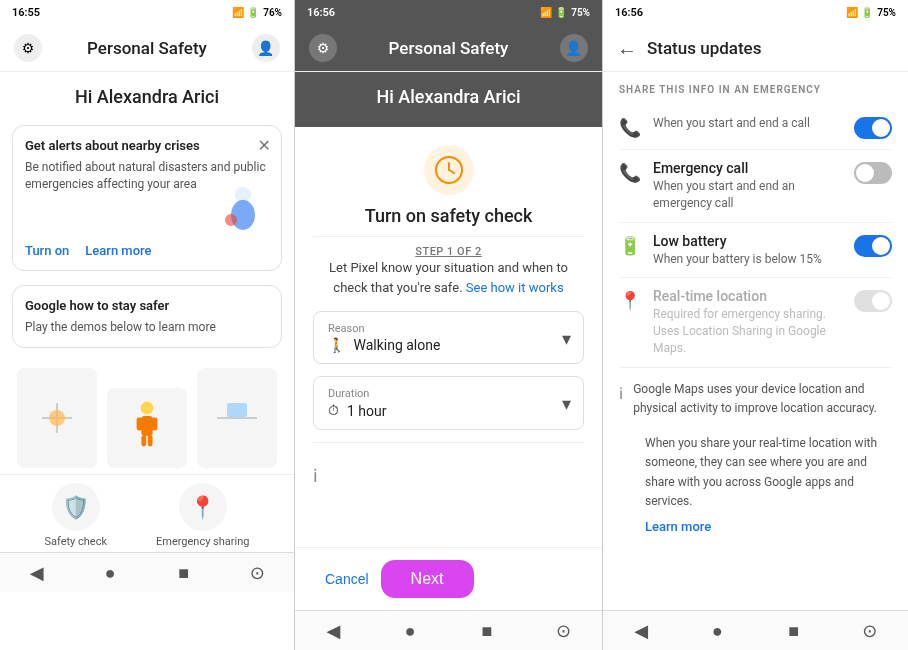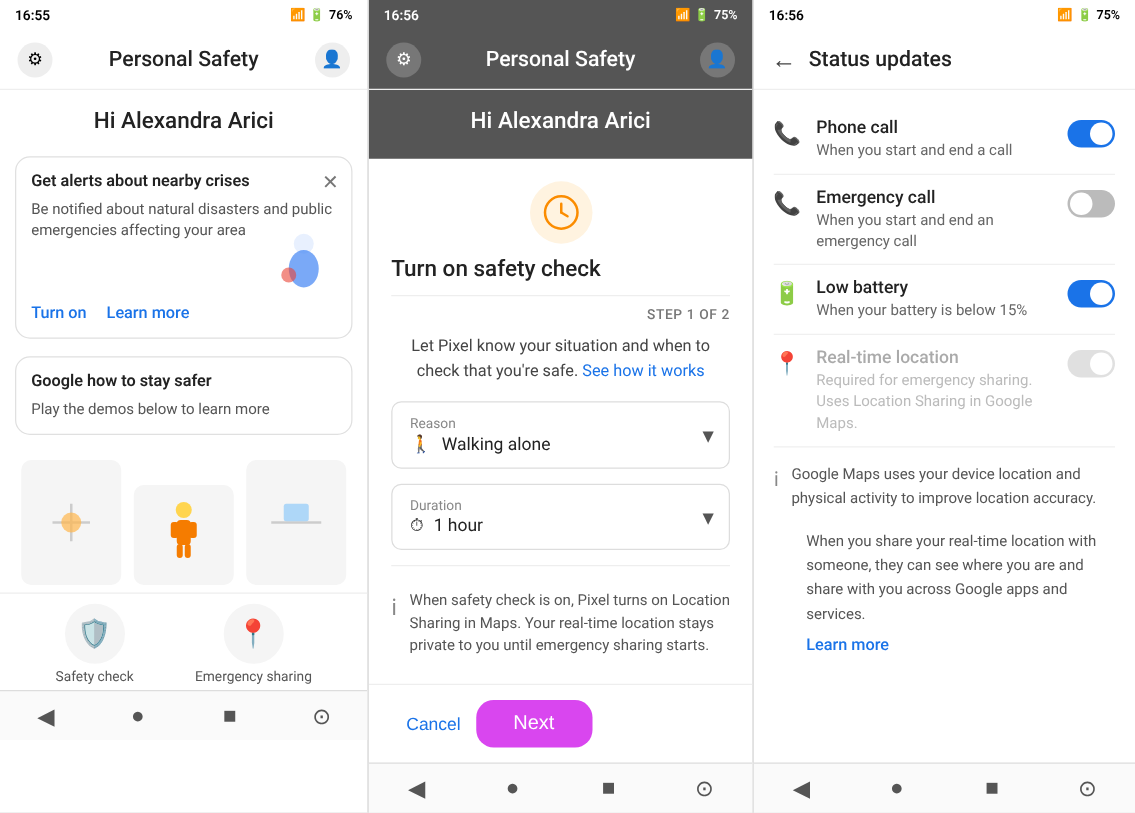--- a/index.html
+++ b/index.html
@@ -208,38 +208,39 @@
       width: 50px;
       height: 50px;
       border-radius: 50%;
       background: #fff3e0;
       display: flex;
       align-items: center;
       justify-content: center;
       font-size: 26px;
     }
     .mid-title {
-      text-align: left;
+      text-align: center;
       font-size: 18px;
       font-weight: 500;
       color: #222;
       margin-bottom: 10px;
     }
     .mid-divider {
       border: none;
       border-top: 1px solid #eee;
       margin: 8px 0;
     }
     .mid-step {
-      text-align: right;
+      text-align: center;
       font-size: 11px;
       color: #777;
       font-weight: 500;
       letter-spacing: 0.5px;
-      margin: 6px 0 10px;
+      margin: 6px 0 0;
+      text-decoration: underline;
     }
     .mid-desc {
       text-align: center;
       font-size: 13px;
       color: #444;
       line-height: 1.5;
       margin-bottom: 14px;
     }
     .mid-desc a {
       color: #1a73e8;
@@ -571,21 +572,20 @@
         <span>⏱</span>
         <span>1 hour</span>
       </div>
       <div class="dropdown-arrow">▾</div>
     </div>
 
     <hr class="mid-divider">
 
     <div class="mid-info-box">
       <span class="mid-info-icon">ℹ</span>
-      <span class="mid-info-text">When safety check is on, Pixel turns on Location Sharing in Maps. Your real-time location stays private to you until emergency sharing starts.</span>
     </div>
   </div>
 
   <div class="mid-bottom-bar">
     <button class="btn-cancel">Cancel</button>
     <button class="btn-next">Next</button>
   </div>
 
   <div class="nav-bar">
     <div class="nav-btn">◀</div>
@@ -605,26 +605,26 @@
       <span>75%</span>
     </div>
   </div>
 
   <div class="right-app-bar">
     <span class="back-btn">←</span>
     <span class="right-title">Status updates</span>
   </div>
 
   <div class="right-content">
+    <div class="section-label">SHARE THIS INFO IN AN EMERGENCY</div>
 
     <div class="toggle-row">
       <div class="toggle-left">
         <span class="toggle-icon">📞</span>
         <div class="toggle-text-wrap">
-          <div class="toggle-title">Phone call</div>
           <div class="toggle-sub">When you start and end a call</div>
         </div>
       </div>
       <div class="toggle-switch on"></div>
     </div>
 
     <div class="toggle-row">
       <div class="toggle-left">
         <span class="toggle-icon">📞</span>
         <div class="toggle-text-wrap">

